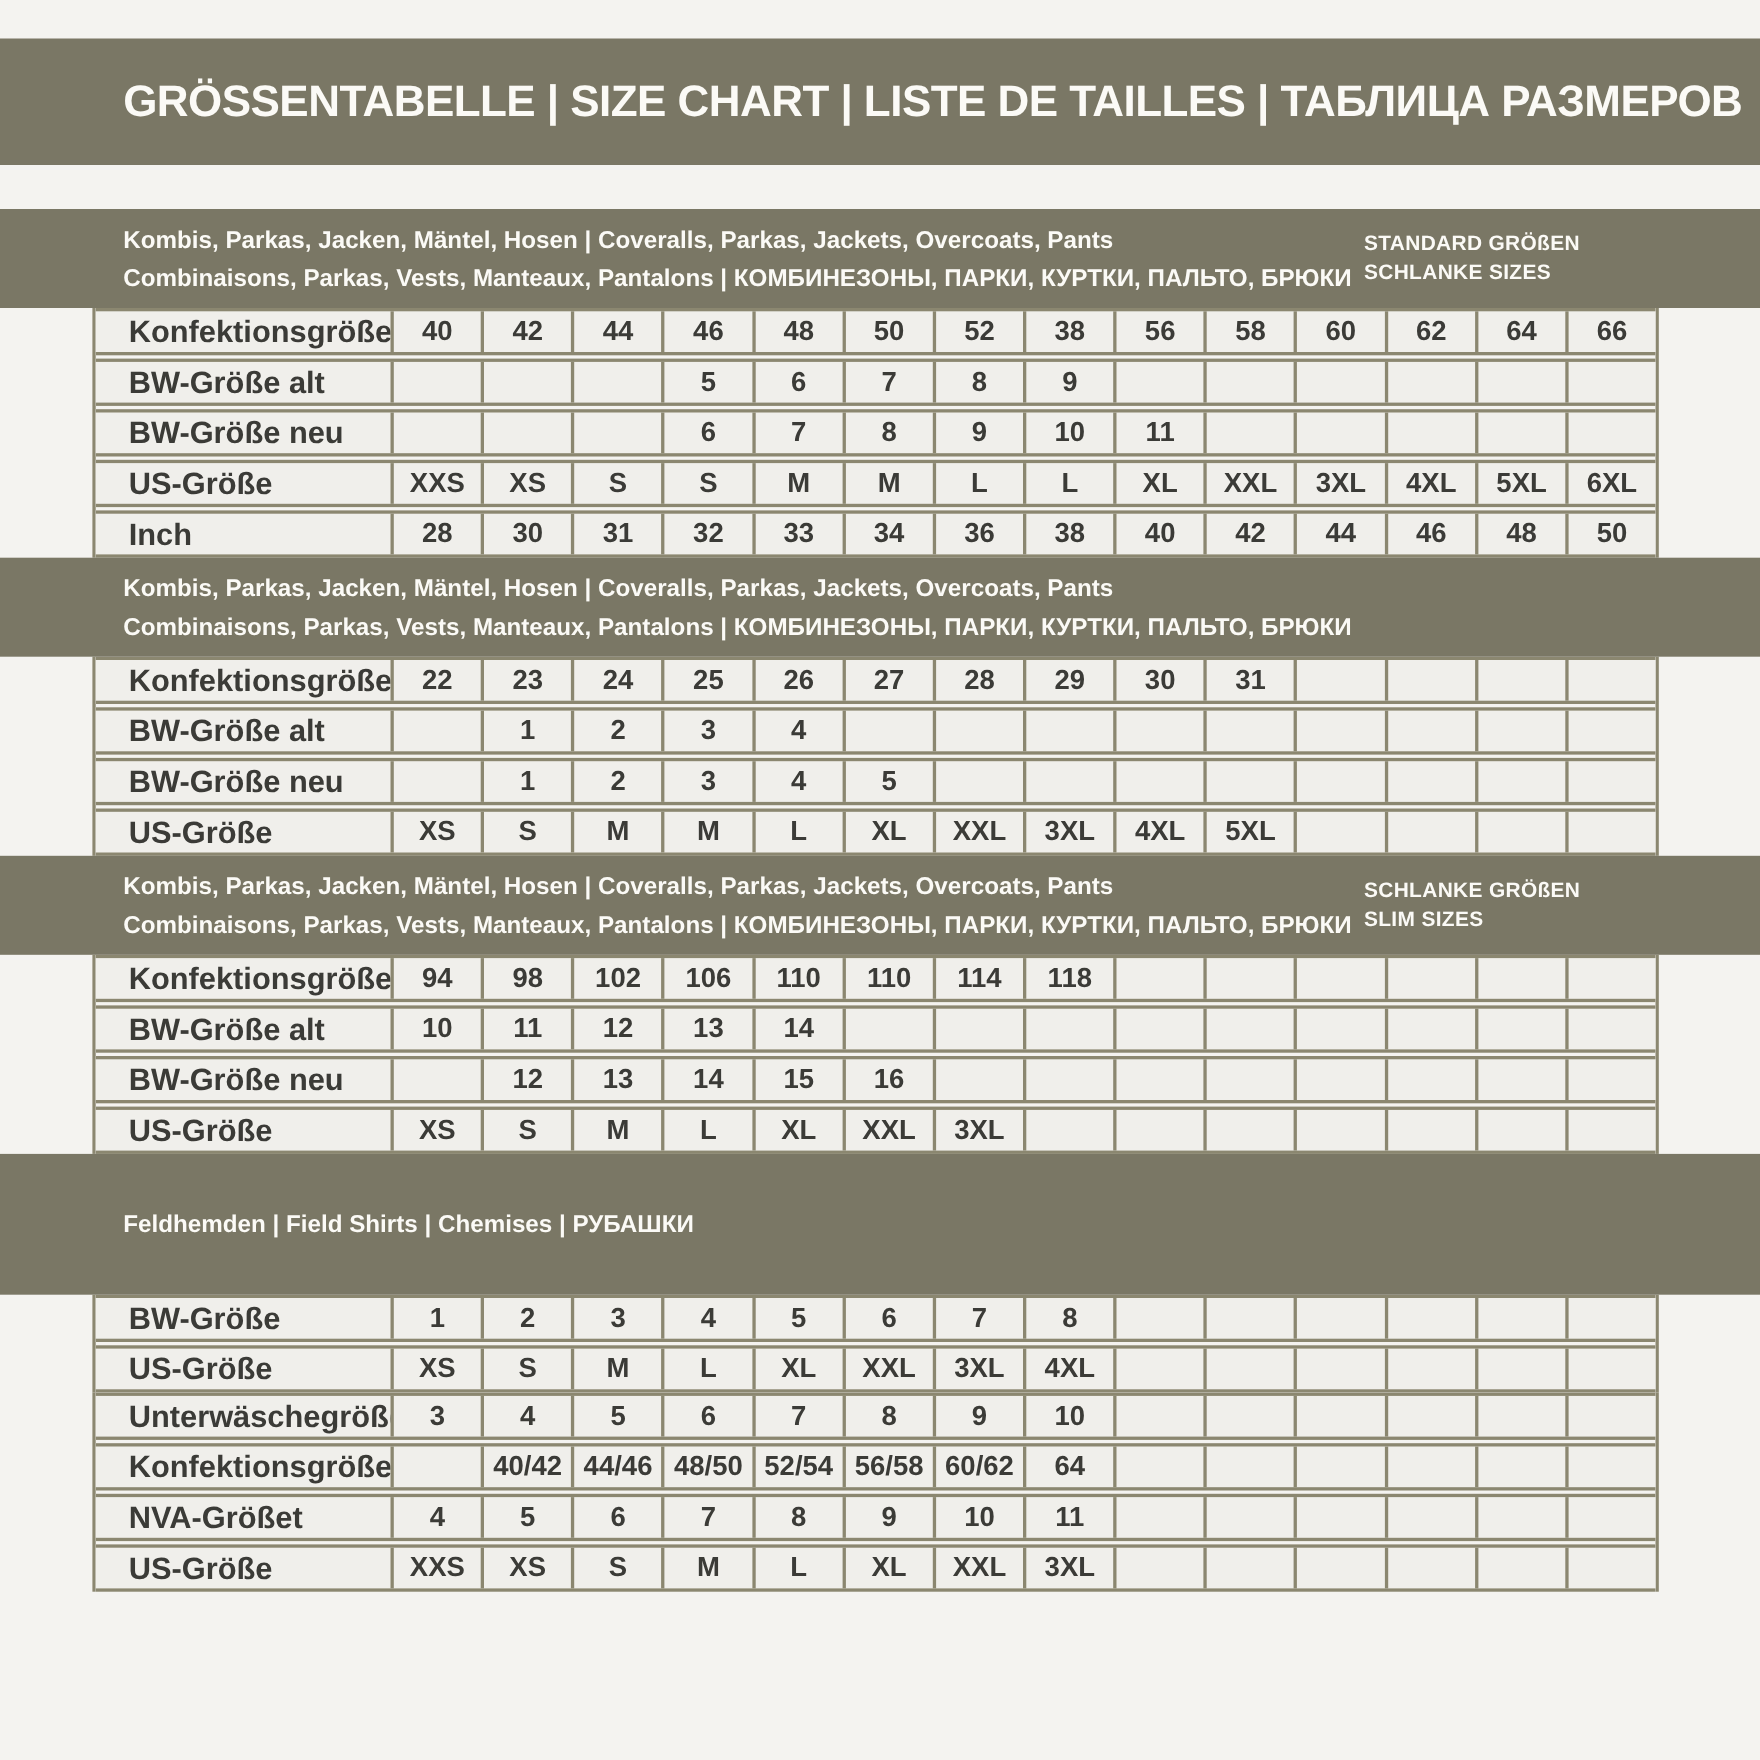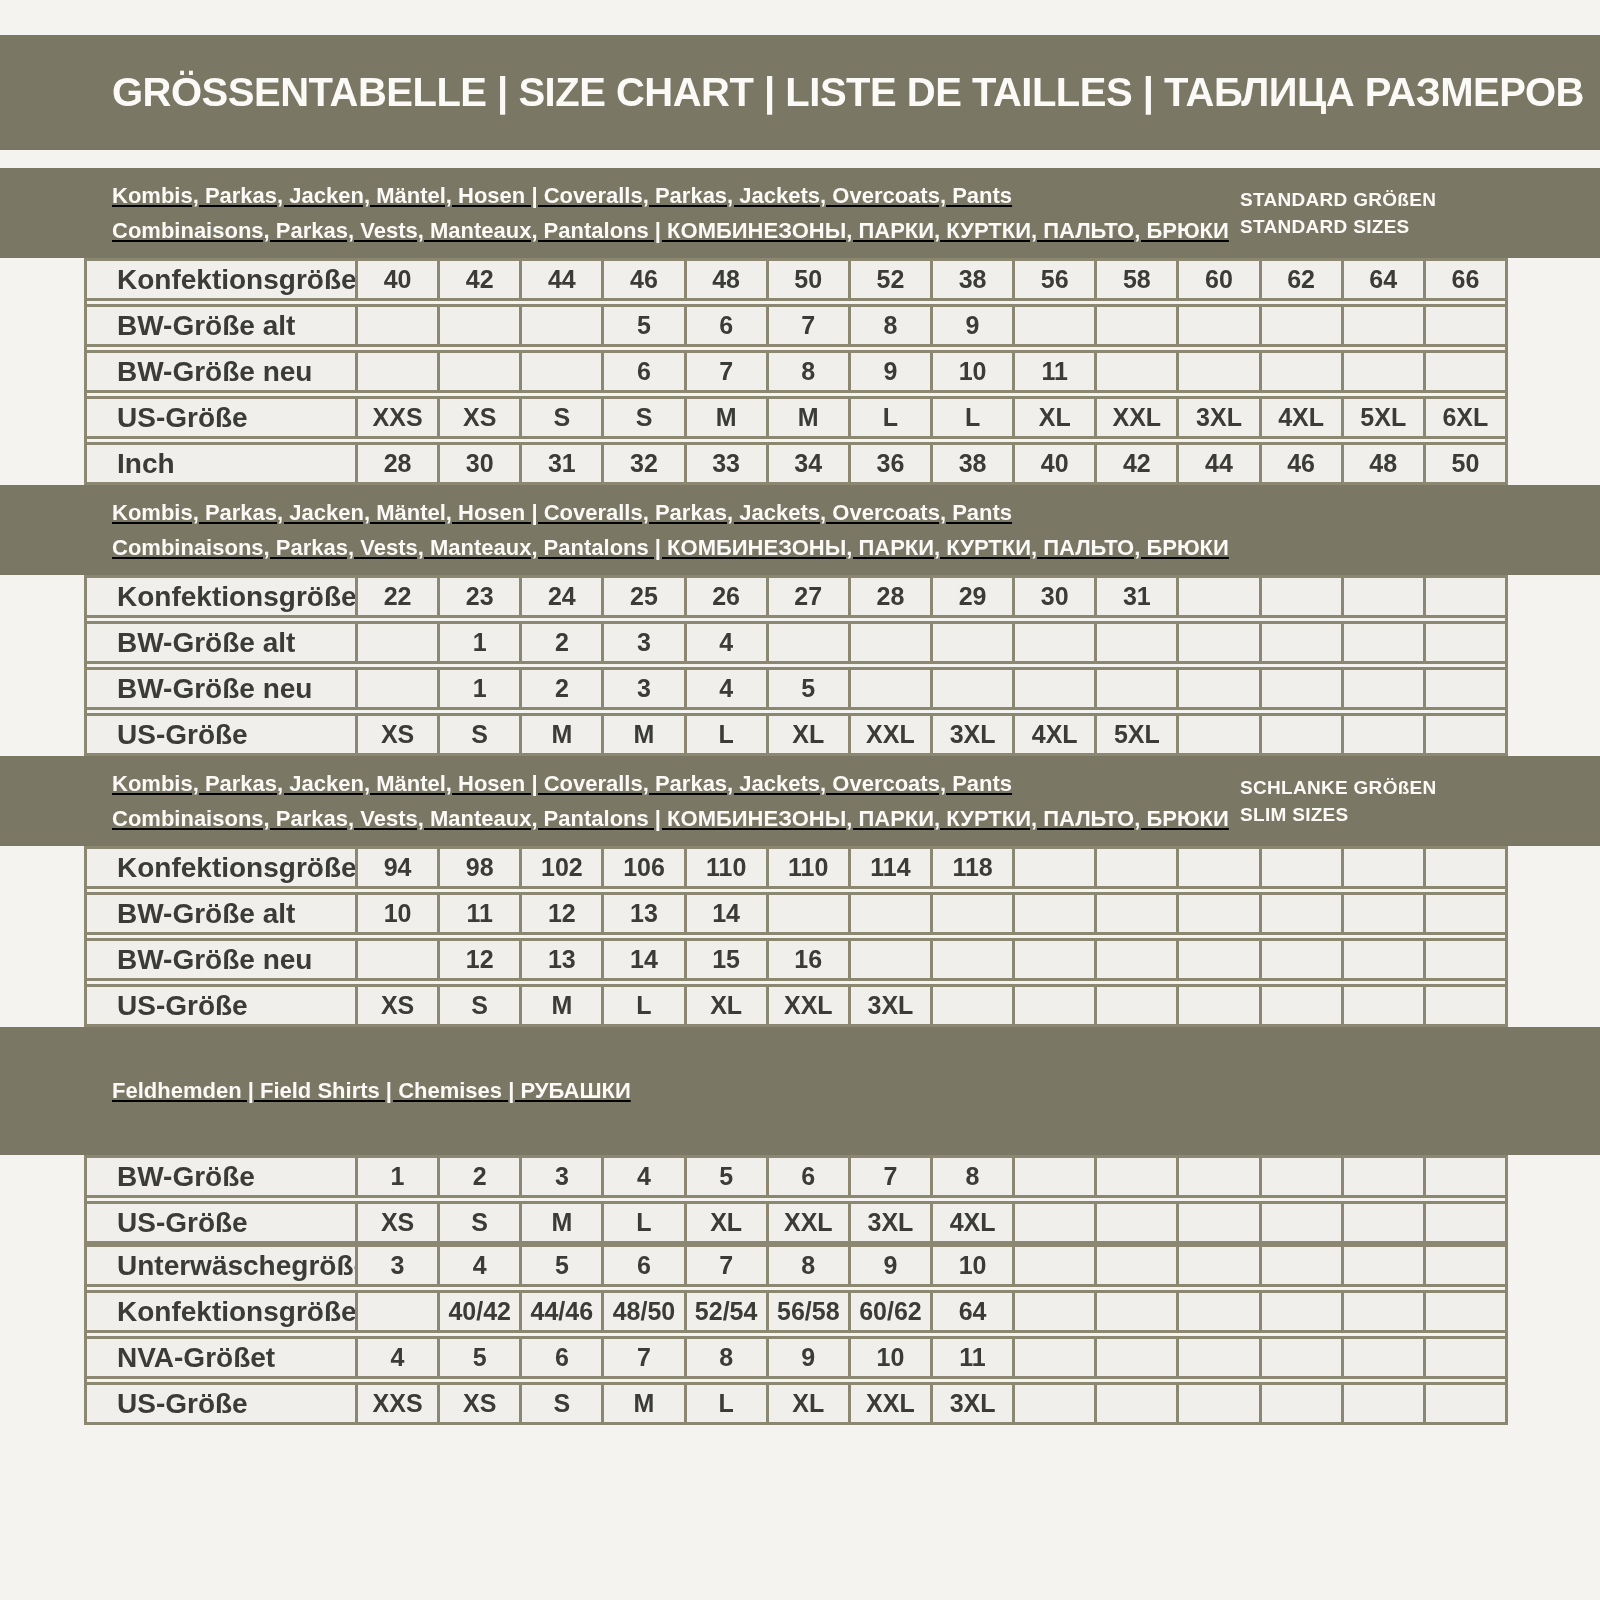--- a/index.html
+++ b/index.html
@@ -21,34 +21,34 @@
   #page {
     position: relative;
     width: 1600px; height: 1600px;
     padding-top: 35px;
     overflow: hidden;
   }
   .title-band {
     height: 115px;
     background: var(--band-olive);
     display: flex; align-items: center;
-    margin-bottom: 18px;
+    margin-bottom: 40px;
   }
   .title {
     padding-left: 112px;
     color: var(--text-light);
     font-size: 40px; font-weight: bold;
     letter-spacing: -0.5px;
     white-space: nowrap;
   }
   .band {
     position: relative;
     height: 90px;
     background: var(--band-olive);
-    display: flex; flex-direction: column; justify-content: center; text-decoration: underline;
+    display: flex; flex-direction: column; justify-content: center;
   }
   .band.tall { height: 128px; }
   .band-lines { display: flex; flex-direction: column; gap: 13px; }
   .band-line {
     padding-left: 112px;
     color: var(--text-light);
     font-size: 22px; font-weight: bold;
     line-height: 1; white-space: nowrap;
   }
   .badge {
@@ -100,21 +100,21 @@
     <div class="title">GRÖSSENTABELLE | SIZE CHART | LISTE DE TAILLES | ТАБЛИЦА РАЗМЕРОВ</div>
   </header>
   <main id="content">
       <section class="band">
         <div class="band-lines">
           <div class="band-line">Kombis, Parkas, Jacken, Mäntel, Hosen | Coveralls, Parkas, Jackets, Overcoats, Pants</div>
           <div class="band-line">Combinaisons, Parkas, Vests, Manteaux, Pantalons | КОМБИНЕЗОНЫ, ПАРКИ, КУРТКИ, ПАЛЬТО, БРЮКИ</div>
         </div>
         <div class="badge">
           <div>STANDARD GRÖßEN</div>
-          <div>STANDARD SIZES</div>
+          <div>SCHLANKE SIZES</div>
         </div>
       </section>
       <div class="size-table">
         <div class="t-row">
           <div class="t-cell label">Konfektionsgröße</div>
           <div class="t-cell">40</div>
           <div class="t-cell">42</div>
           <div class="t-cell">44</div>
           <div class="t-cell">46</div>
           <div class="t-cell">48</div>

